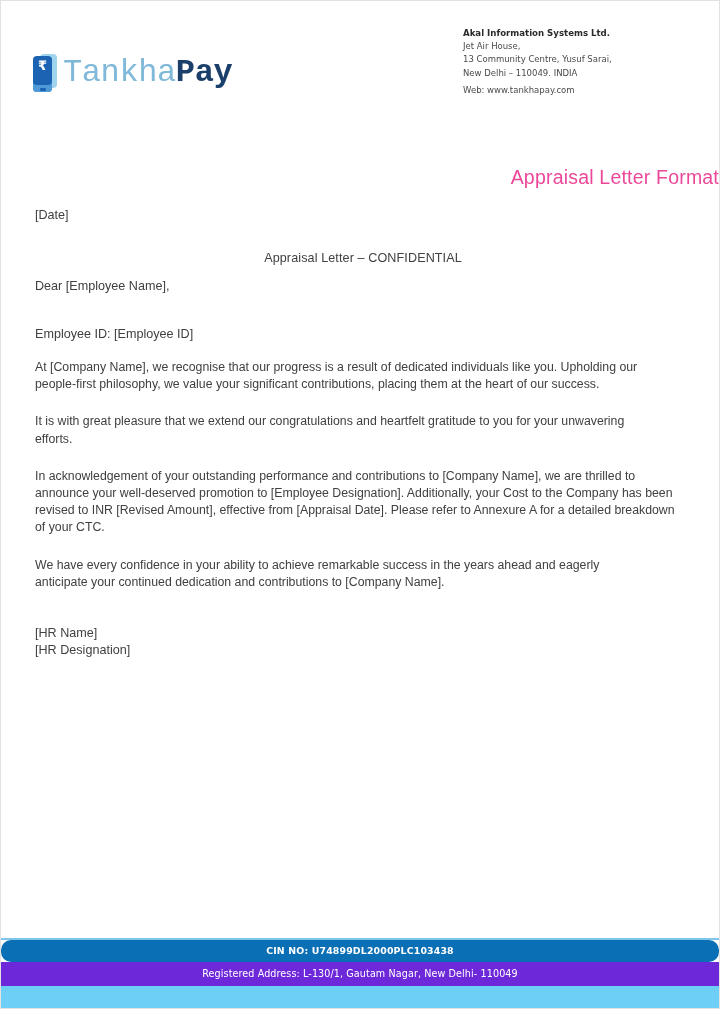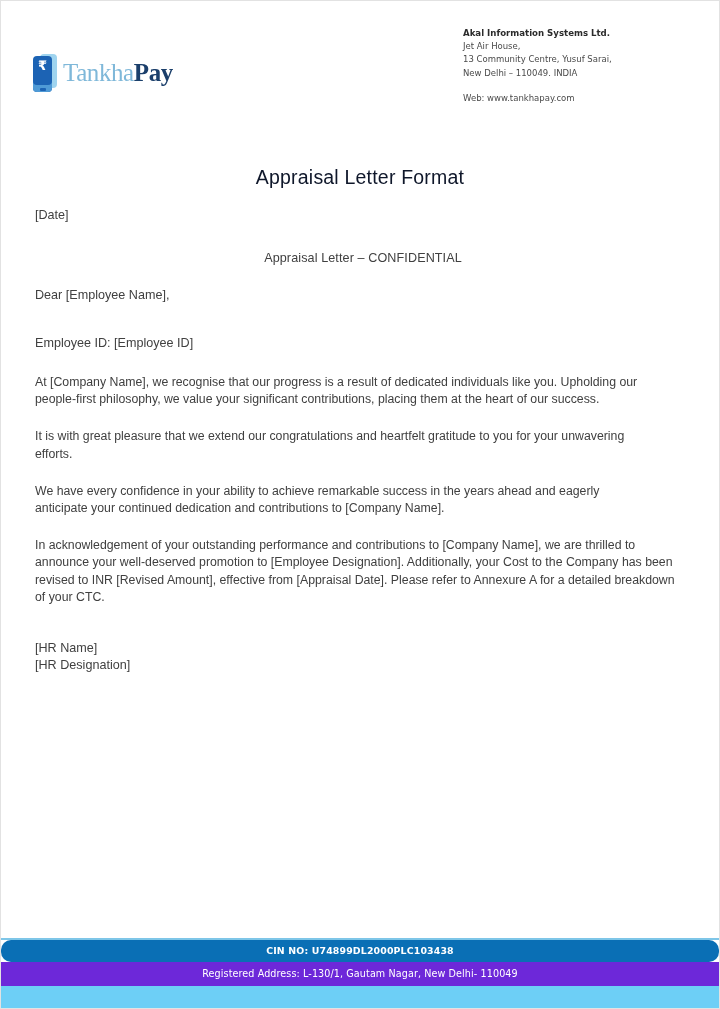--- a/index.html
+++ b/index.html
@@ -75,58 +75,58 @@
   .logo-mark .home-btn {
     position: absolute;
     left: 8.5px;
     bottom: 2px;
     width: 6px;
     height: 3px;
     border-radius: 1px;
     background: #1c63b4;
   }
   .logo-type {
-    font-size: 25px;
+    font-size: 32px;
     letter-spacing: -0.4px;
     line-height: 30px;
     white-space: nowrap;
-    font-family: Liberation Serif, serif;
+    font-family: Liberation Mono, monospace;
   }
   .logo-type .part-a { color: #7fb8d9; }
   .logo-type .part-b { color: #1b3f6b; font-weight: 600; }
 
   .company-block {
     position: absolute;
     right: 41px;
     top: 4px;
     width: 215px;
     font-size: 8.5px;
     line-height: 13.2px;
     color: #4a4a4a;
     font-family: "DejaVu Sans", sans-serif;
   }
   .company-block .cname {
     font-weight: bold;
     color: #2b2b2b;
     font-size: 8.6px;
   }
   .company-block .web {
-    margin-top: 12px;
+    margin-top: 4px;
   }
 
   
   .doc-title {
     position: absolute;
     top: 163px;
     left: 0;
     right: 0;
-    text-align: center;
+    text-align: right;
     font-size: 19.5px;
     line-height: 26px;
-    color: #0f172a;
+    color: #ec4899;
     letter-spacing: 0.2px;
   }
   .content {
     position: absolute;
     left: 34px;
     top: 206px;
     width: 656px;
   }
   .date-line {
     font-size: 12.6px;
@@ -135,39 +135,39 @@
   }
   .sub-title {
     margin-top: 26px;
     text-align: center;
     font-size: 12.6px;
     line-height: 17px;
     color: #404040;
     letter-spacing: 0.1px;
   }
   .salutation {
-    margin-top: 20px;
+    margin-top: 11px;
     font-size: 12.6px;
     line-height: 17px;
     color: #404040;
   }
   .emp-id {
     margin-top: 31px;
     font-size: 12.6px;
     line-height: 17px;
     color: #404040;
   }
   .para {
     margin-top: 20px;
     font-size: 12.3px;
     line-height: 17.2px;
     color: #404040;
     text-align: left;
   }
-  .para.p1 { margin-top: 22px; width: 634px; }
+  .para.p1 { margin-top: 16px; width: 634px; }
   .para.p2 { width: 628px; }
   .para.p3 { width: 650px; }
   .para.p4 { width: 614px; }
   .closing {
     margin-top: 21px;
     font-size: 12.6px;
     line-height: 17px;
     color: #404040;
   }
   .signoff {
@@ -244,22 +244,22 @@
 
   <div class="doc-title">Appraisal Letter Format</div>
 
   <div class="content">
     <div class="date-line">[Date]</div>
     <div class="sub-title">Appraisal Letter – CONFIDENTIAL</div>
     <div class="salutation">Dear [Employee Name],</div>
     <div class="emp-id">Employee ID: [Employee ID]</div>
     <div class="para p1">At [Company Name], we recognise that our progress is a result of dedicated individuals like you. Upholding our people-first philosophy, we value your significant contributions, placing them at the heart of our success.</div>
     <div class="para p2">It is with great pleasure that we extend our congratulations and heartfelt gratitude to you for your unwavering efforts.</div>
+    <div class="para p3">In acknowledgement of your outstanding performance and contributions to [Company Name], we are thrilled to announce your well-deserved promotion to [Employee Designation]. Additionally, your Cost to the Company has been revised to INR [Revised Amount], effective from [Appraisal Date]. Please refer to Annexure A for a detailed breakdown of your CTC.</div>
     <div class="para p4">We have every confidence in your ability to achieve remarkable success in the years ahead and eagerly anticipate your continued dedication and contributions to [Company Name].</div>
-    <div class="para p3">In acknowledgement of your outstanding performance and contributions to [Company Name], we are thrilled to announce your well-deserved promotion to [Employee Designation]. Additionally, your Cost to the Company has been revised to INR [Revised Amount], effective from [Appraisal Date]. Please refer to Annexure A for a detailed breakdown of your CTC.</div>
     <div class="signoff">
       <div>[HR Name]</div>
       <div>[HR Designation]</div>
     </div>
   </div>
 
   <div class="footer">
     <div class="band-rule"></div>
     <div class="band band-cin">CIN NO: U74899DL2000PLC103438</div>
     <div class="band band-addr">Registered Address: L-130/1, Gautam Nagar, New Delhi- 110049</div>

